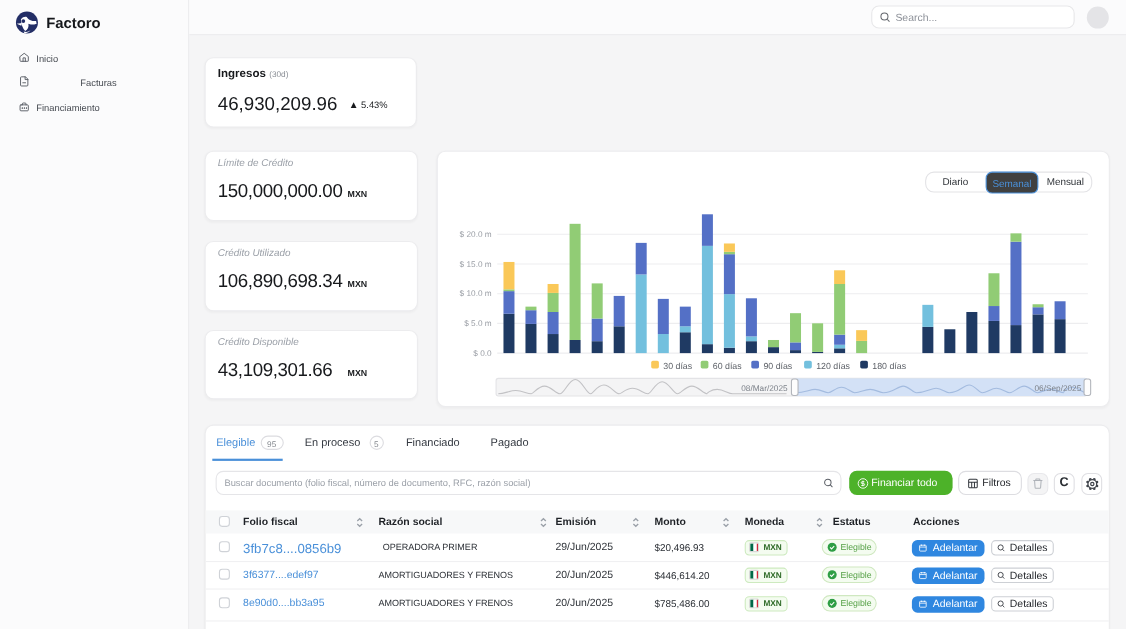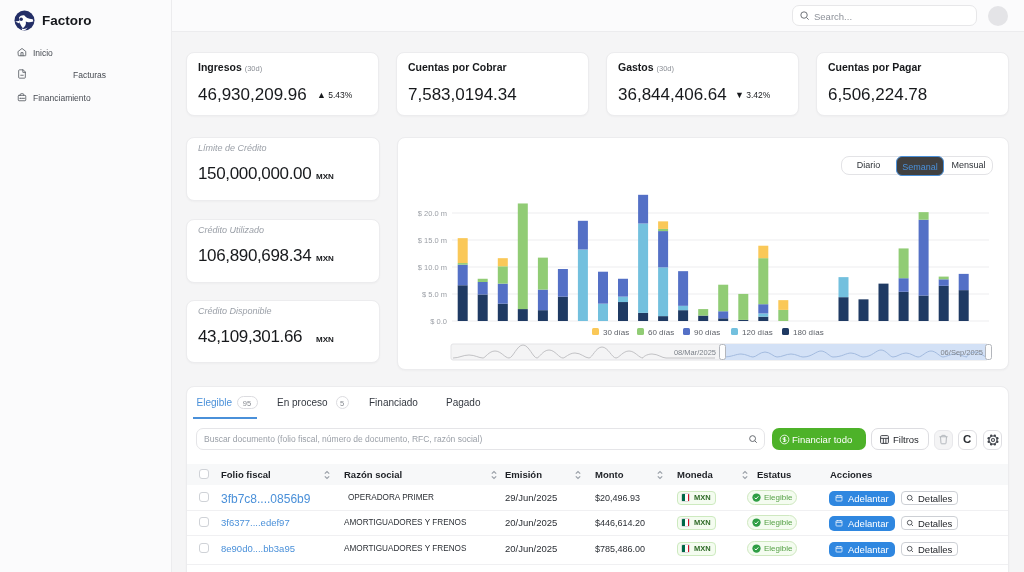--- a/index.html
+++ b/index.html
@@ -56,33 +56,20 @@
       <circle cx="11" cy="11" r="7" stroke="#63666c"></circle>
       <path d="M21 21 l-4.3 -4.3" stroke="#63666c"></path>
     </svg>
   <div class="abs" style="left:814px;top:10.5px;font-size:9.5px;color:#8d9199;">Search...</div>
   <div class="abs" style="left:988px;top:6px;width:20px;height:20px;border-radius:50%;background:#e4e4e7;"></div>
 
   <div class="card" style="left:186px;top:52px;width:193px;height:64px;">
     <div class="abs" style="left:11px;top:4px;"><span class="statttl">Ingresos <span class="sm">(30d)</span></span></div>
     <div class="abs" style="left:11px;top:32px;"><span class="bigval">46,930,209.96</span></div>
     <div class="abs delta" style="left:130px;top:37px;"><span style="font-size:9px;">▲</span><span style="font-size:8.5px;"> 5.43%</span></div>
-  </div>
-  <div class="card" style="left:396px;top:52px;width:193px;height:64px;">
-    <div class="abs" style="left:11px;top:4px;"><span class="statttl">Cuentas por Cobrar</span></div>
-    <div class="abs" style="left:11px;top:32px;"><span class="bigval">7,583,0194.34</span></div>
-  </div>
-  <div class="card" style="left:606px;top:52px;width:193px;height:64px;">
-    <div class="abs" style="left:11px;top:4px;"><span class="statttl">Gastos <span class="sm">(30d)</span></span></div>
-    <div class="abs" style="left:11px;top:32px;"><span class="bigval">36,844,406.64</span></div>
-    <div class="abs delta" style="left:128px;top:37px;"><span style="font-size:9px;">▼</span><span style="font-size:8.5px;"> 3.42%</span></div>
-  </div>
-  <div class="card" style="left:816px;top:52px;width:193px;height:64px;">
-    <div class="abs" style="left:11px;top:4px;"><span class="statttl">Cuentas por Pagar</span></div>
-    <div class="abs" style="left:11px;top:32px;"><span class="bigval">6,506,224.78</span></div>
   </div>
 
   <div class="card" style="left:186px;top:137px;width:194px;height:64px;">
     <div class="abs gryttl" style="left:11px;top:5px;">Límite de Crédito</div>
     <div class="abs bigval2" style="left:11px;top:26px;">150,000,000.00</div>
     <div class="abs mxn" style="left:129px;top:34px;">MXN</div>
   </div>
   <div class="card" style="left:186px;top:219px;width:194px;height:64px;">
     <div class="abs gryttl" style="left:11px;top:5px;">Crédito Utilizado</div>
     <div class="abs bigval2" style="left:11px;top:26px;">106,890,698.34</div>

